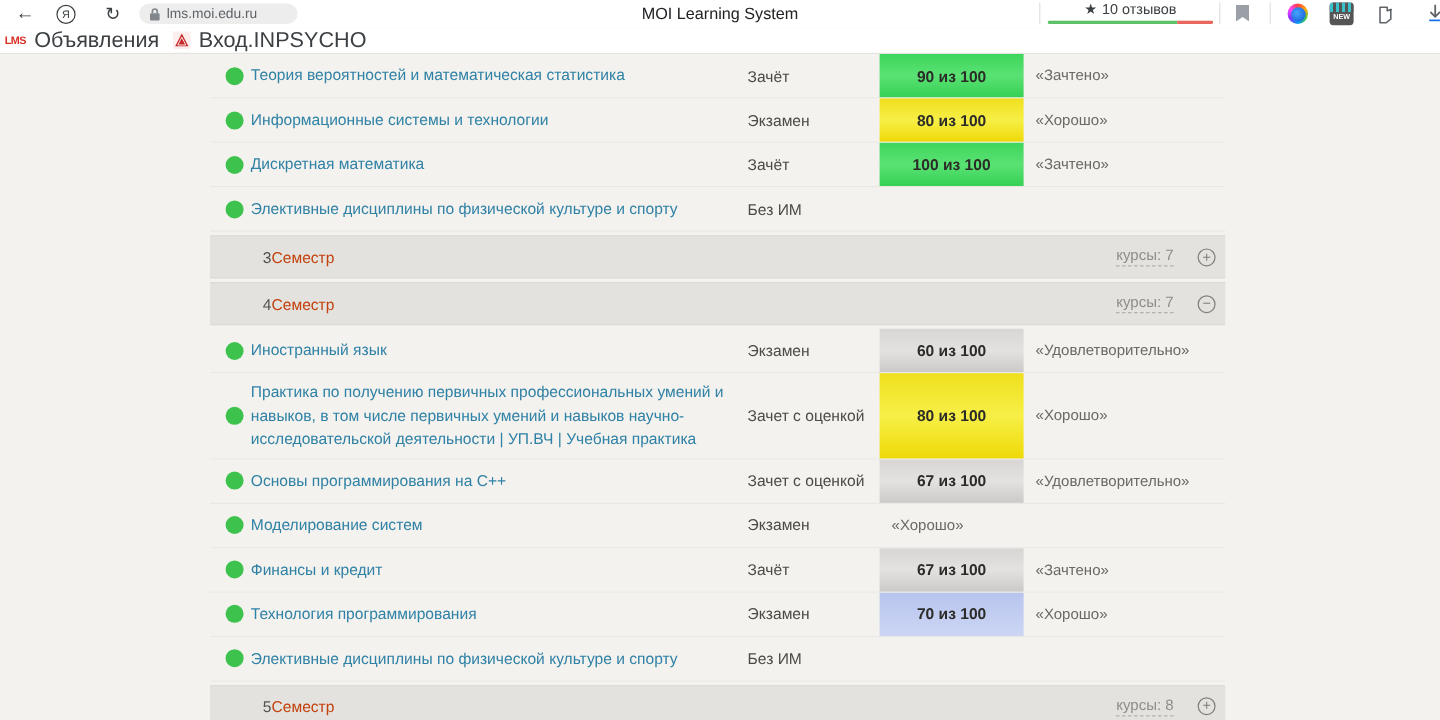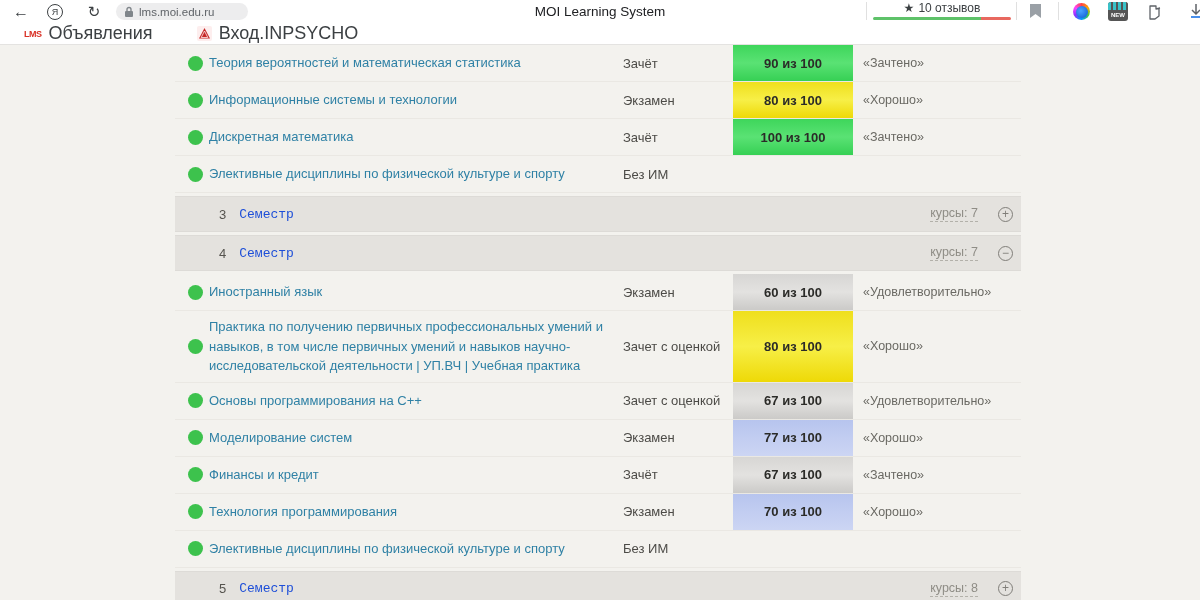--- a/index.html
+++ b/index.html
@@ -36,21 +36,21 @@
     border-radius:50%; background:radial-gradient(circle at 40% 40%, #4aa3ff, #0b57d0); }
   .ext-new { position:absolute; left:1108px; top:2px; width:20px; height:19px; border-radius:3px;
     background:#555; overflow:hidden; }
   .ext-new .new-top { height:8px; background:repeating-linear-gradient(90deg,#39c2c9 0 3px,#555 3px 5px); }
   .ext-new .new-label { font-size:6px; font-weight:bold; color:#fff; text-align:center; line-height:10px; }
   .ext-hand { position:absolute; left:1146px; top:2px; }
   .dl-icon { position:absolute; left:1186px; top:2px; width:20px; }
 
   
   .bookmarks { width:1200px; height:22px; background:#ffffff; border-bottom:1px solid #e4e3e1;
-    display:flex; align-items:flex-end; padding-left:24px; gap:44px; }
+    display:flex; align-items:flex-end; padding-left:4px; gap:11px; }
   .bm-item { display:flex; align-items:center; gap:7px; cursor:pointer; }
   .bm-label { font-size:18px; color:#3c4043; }
   .lms-glyph { font-size:9px; font-weight:bold; color:#d93025; letter-spacing:-0.5px; }
 
   
   .page { width:1200px; height:555px; background:#f3f2ee; overflow:hidden; }
   .grades-table { margin-left:175px; width:846px; }
 
   .row { position:relative; display:flex; align-items:center; border-bottom:1px solid #eae8e3;
     min-height:37px; background:#f3f2ee; }
@@ -59,21 +59,21 @@
   .course-link { margin-left:6px; width:414px; font-size:13px; line-height:1.5;
     color:#2f81a5; text-decoration:none; padding:6px 0; }
   .control { width:110px; font-size:13px; color:#4c4b47; flex:0 0 auto; }
   .score { flex:0 0 auto; width:120px; align-self:stretch; display:flex; align-items:center;
     justify-content:center; font-size:13px; font-weight:bold; color:#2b2b28; }
   .grade { margin-left:10px; font-size:12.5px; color:#6a6963; white-space:nowrap; }
 
   .semester-row { display:flex; align-items:center; min-height:36px; background:#e4e2de;
     margin:3px 0; border-top:1px solid #dddbd7; border-bottom:1px solid #dddbd7; }
   .sem-num { margin-left:44px; font-size:13px; color:#55534e; }
-  .sem-label { margin-left:13px; font-size:13px; color:#1d4ed8;font-family:Liberation Mono, monospace; }
+  .sem-label { font-size:13px; color:#c2410c; }
   .sem-right { margin-left:auto; margin-right:8px; display:flex; align-items:center; gap:20px; }
   .courses-link { font-size:12.5px; color:#8f8d86; border-bottom:1px dashed #b3b1aa;
     padding-bottom:1px; cursor:pointer; }
   .toggle-circle { width:15px; height:15px; border:1px solid #807e79; border-radius:50%;
     color:#807e79; font-size:12px; line-height:13px; text-align:center; cursor:pointer; }
 </style>
 </head>
 <body>
 
 <div class="chrome">
@@ -202,21 +202,20 @@
     <span class="dot"></span>
     <a class="course-link" href="#">Основы программирования на C++</a>
     <span class="control">Зачет с оценкой</span>
     <span class="score" style="background: linear-gradient(rgb(215, 214, 212), rgb(227, 226, 224) 50%, rgb(203, 202, 200));">67 из 100</span>
     <span class="grade">«Удовлетворительно»</span>
   </div>
       <div class="row">
     <span class="dot"></span>
     <a class="course-link" href="#">Моделирование систем</a>
     <span class="control">Экзамен</span>
-    <span class="score" style="background: linear-gradient(rgb(183, 196, 238), rgb(194, 205, 241) 50%, rgb(204, 213, 243));">77 из 100</span>
     <span class="grade">«Хорошо»</span>
   </div>
       <div class="row">
     <span class="dot"></span>
     <a class="course-link" href="#">Финансы и кредит</a>
     <span class="control">Зачёт</span>
     <span class="score" style="background: linear-gradient(rgb(215, 214, 212), rgb(227, 226, 224) 50%, rgb(203, 202, 200));">67 из 100</span>
     <span class="grade">«Зачтено»</span>
   </div>
       <div class="row">

